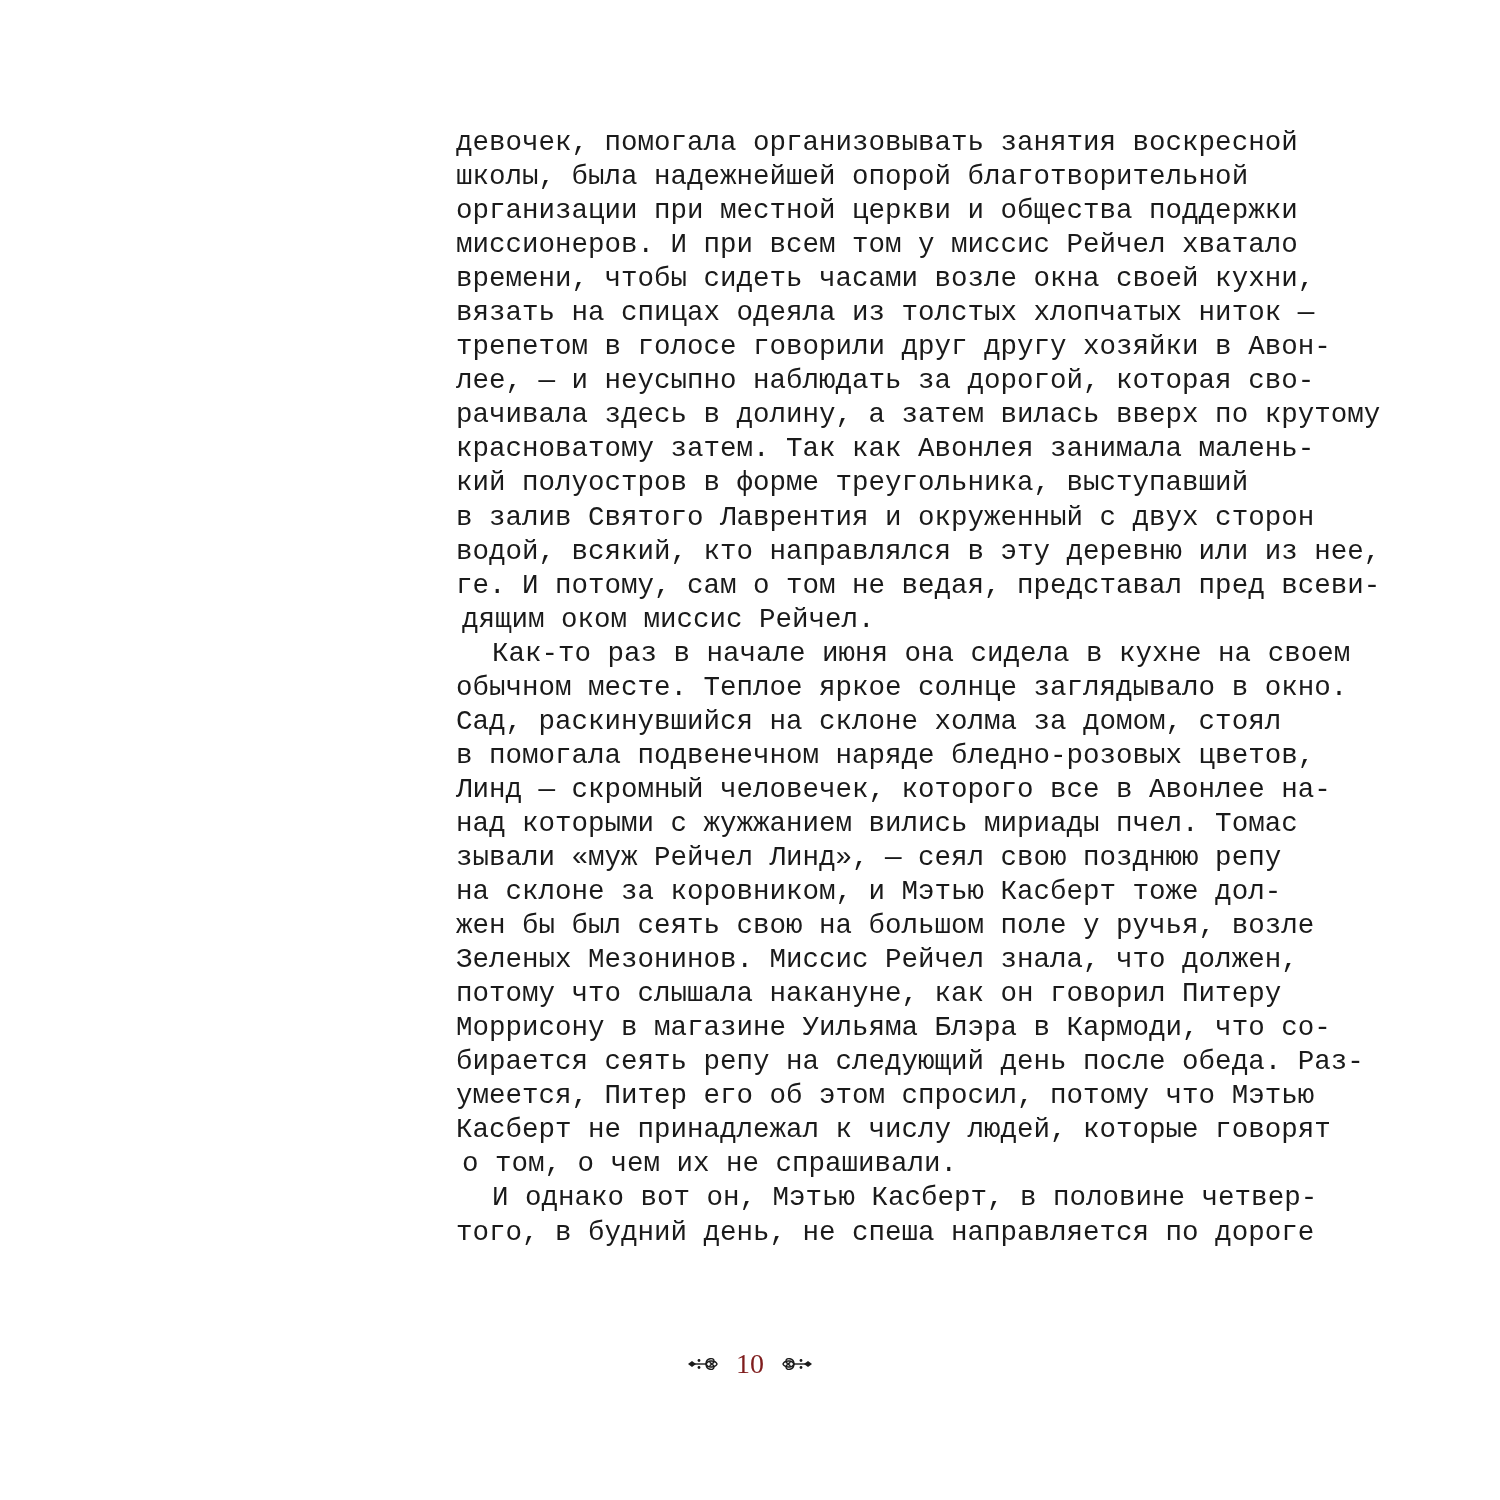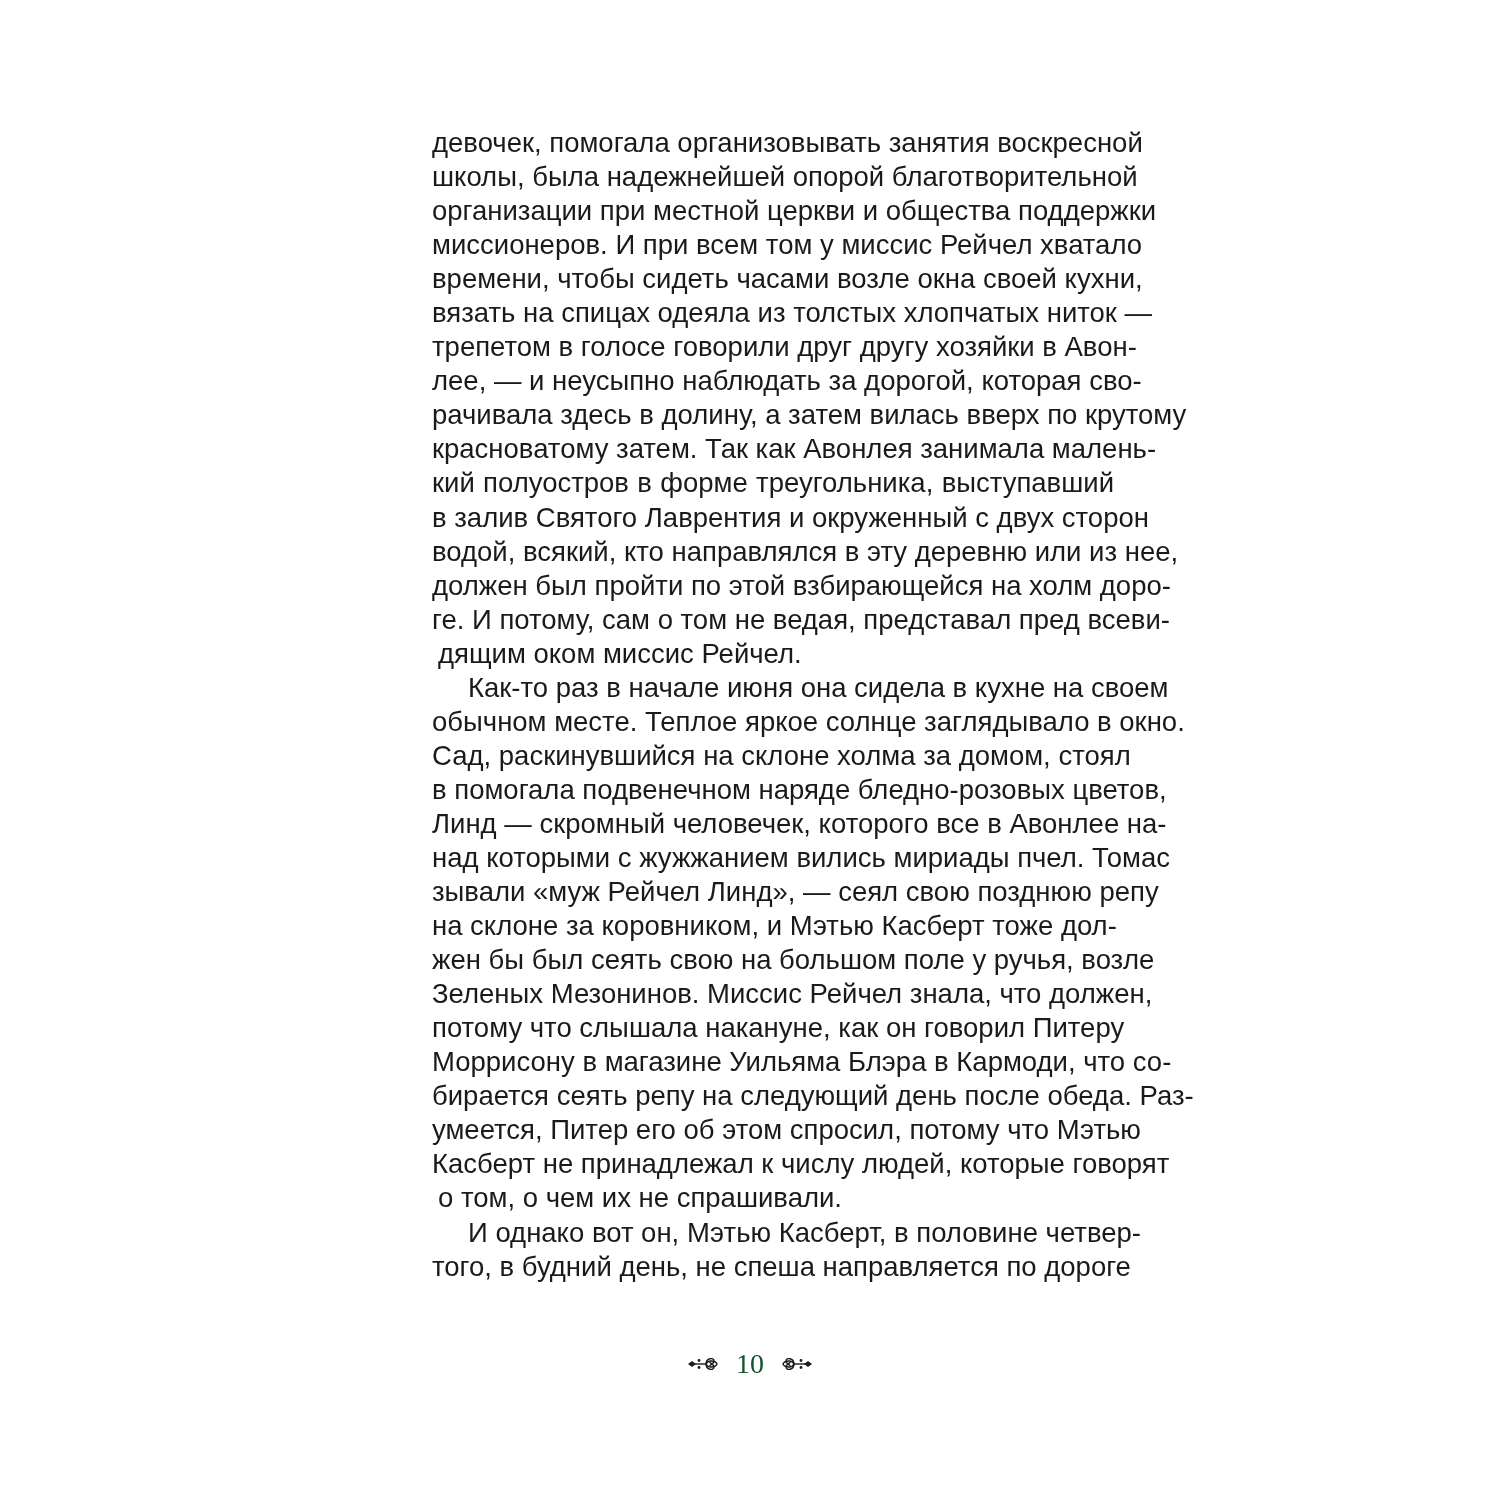--- a/index.html
+++ b/index.html
@@ -8,24 +8,24 @@
       background: #ffffff;
     }
     body {
       width: 1500px;
       height: 1500px;
       position: relative;
       overflow: hidden;
     }
     .page {
       position: absolute;
-      left: 432px;
+      left: 456px;
       top: 126px;
       width: 682px;
-      font-family: Liberation Sans, sans-serif;
+      font-family: Liberation Mono, monospace;
       font-size: 27.5px;
       color: #1a1a1a;
     }
     .line {
       height: 34.05px;
       line-height: 34.05px;
       white-space: nowrap;
       text-align: justify;
       text-align-last: justify;
       display: block;
@@ -41,21 +41,21 @@
       position: absolute;
       left: 0;
       top: 1346px;
       width: 1500px;
       height: 36px;
       display: flex;
       justify-content: center;
       align-items: center;
       font-family: "Liberation Serif", "DejaVu Serif", serif;
       font-size: 28px;
-      color: #14532d;
+      color: #7f1d1d;
     }
     .footer .num {
       margin: 0 16px;
     }
     .ornament {
       width: 34px;
       height: 26px;
       display: inline-block;
     }
   </style>
@@ -69,21 +69,20 @@
     <span class="line">миссионеров. И при всем том у миссис Рейчел хватало</span>
     <span class="line">времени, чтобы сидеть часами возле окна своей кухни,</span>
     <span class="line">вязать на спицах одеяла из толстых хлопчатых ниток —</span>
     <span class="line">трепетом в голосе говорили друг другу хозяйки в Авон-</span>
     <span class="line">лее, — и неусыпно наблюдать за дорогой, которая сво-</span>
     <span class="line">рачивала здесь в долину, а затем вилась вверх по крутому</span>
     <span class="line">красноватому затем. Так как Авонлея занимала малень-</span>
     <span class="line">кий полуостров в форме треугольника, выступавший</span>
     <span class="line">в залив Святого Лаврентия и окруженный с двух сторон</span>
     <span class="line">водой, всякий, кто направлялся в эту деревню или из нее,</span>
-    <span class="line">должен был пройти по этой взбирающейся на холм доро-</span>
     <span class="line">ге. И потому, сам о том не ведая, представал пред всеви-</span>
     <span class="line last">дящим оком миссис Рейчел.</span>
     <span class="line indent">Как-то раз в начале июня она сидела в кухне на своем</span>
     <span class="line">обычном месте. Теплое яркое солнце заглядывало в окно.</span>
     <span class="line">Сад, раскинувшийся на склоне холма за домом, стоял</span>
     <span class="line">в помогала подвенечном наряде бледно-розовых цветов,</span>
     <span class="line">Линд — скромный человечек, которого все в Авонлее на-</span>
     <span class="line">над которыми с жужжанием вились мириады пчел. Томас</span>
     <span class="line">зывали «муж Рейчел Линд», — сеял свою позднюю репу</span>
     <span class="line">на склоне за коровником, и Мэтью Касберт тоже дол-</span>

